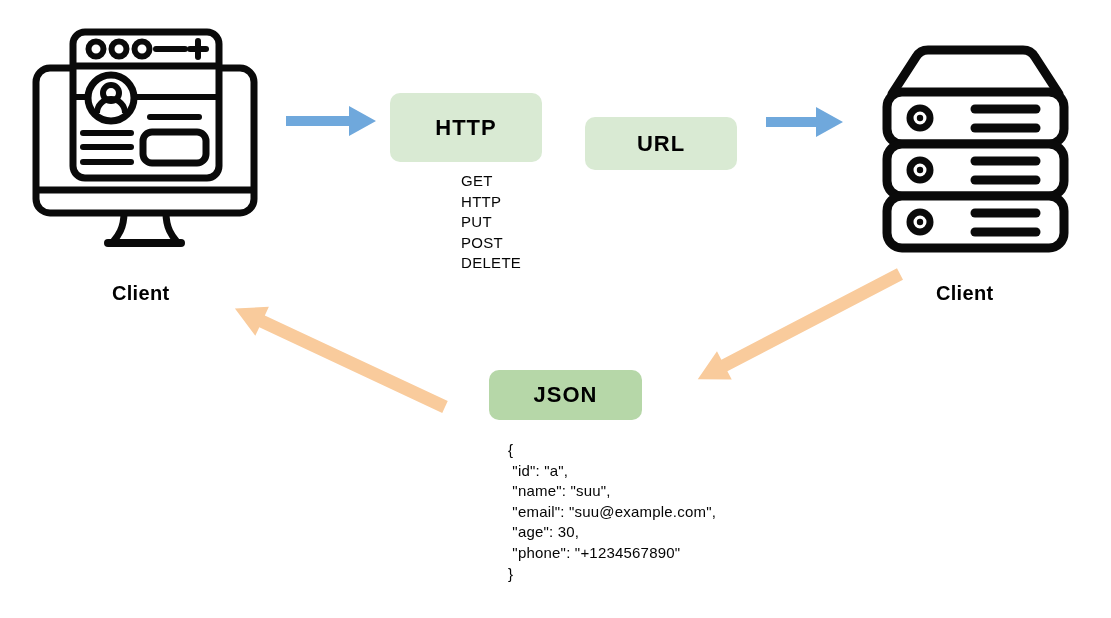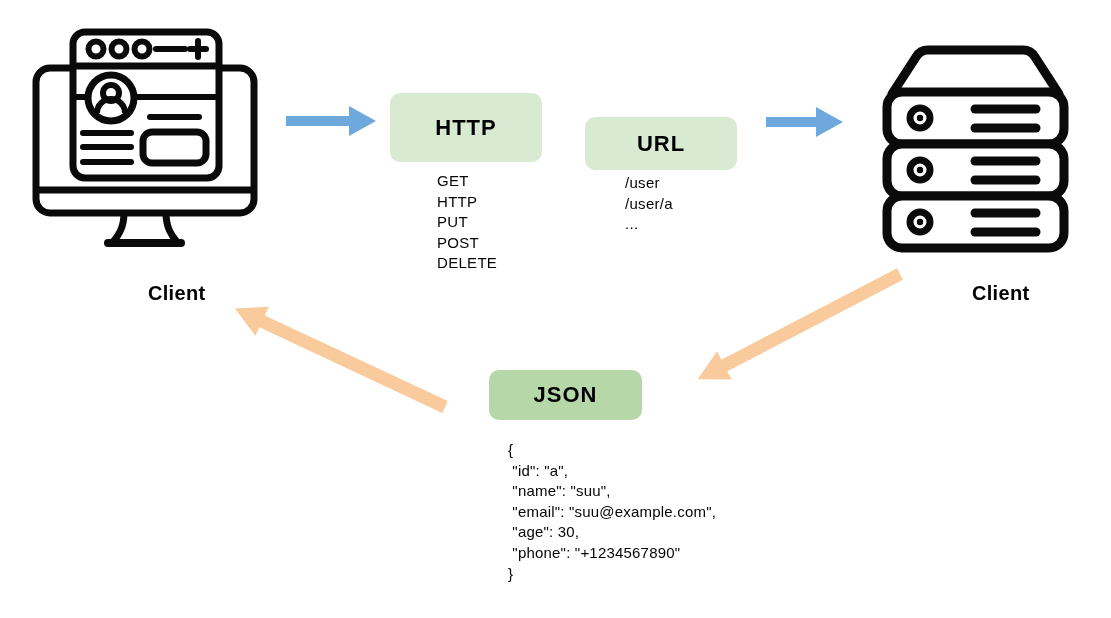--- a/index.html
+++ b/index.html
@@ -2,21 +2,21 @@
 <html><head>
 <meta charset="utf-8">
 <style>
   html,body{margin:0;padding:0;background:#ffffff;}
   .canvas{
     position:relative;width:1111px;height:618px;background:#ffffff;
     font-family:"Liberation Sans", sans-serif;color:#000;overflow:hidden;
   }
   .abs{position:absolute;}
   .node-label{
-    font-size:20px;font-weight:bold;color:#000;letter-spacing:0.3px;margin-left:36px;
+    font-size:20px;font-weight:bold;color:#000;letter-spacing:0.3px;
   }
   .green-box{
     position:absolute;border-radius:10px;
     display:flex;align-items:center;justify-content:center;
     font-size:22px;font-weight:bold;letter-spacing:1px;color:#000;
   }
   .box-light{background:#d9ead3;}
   .box-mid{background:#b6d7a8;}
   .mono-list{
     position:absolute;font-size:15px;line-height:20.5px;color:#050505;
@@ -96,35 +96,30 @@
   <svg class="abs" style="left:0;top:0;" width="1111" height="618" viewBox="0 0 1111 618">
     <polygon class="arrow-blue" points="0,-5 63,-5 63,-15 90,0 63,15 63,5 0,5" transform="translate(286,121)"></polygon>
     <polygon class="arrow-blue" points="0,-5 50,-5 50,-15 77,0 50,15 50,5 0,5" transform="translate(766,122)"></polygon>
     <polygon class="arrow-orange" points="0,-6.5 198,-6.5 198,-16 228,0 198,16 198,6.5 0,6.5" transform="translate(900,274) rotate(152.5)"></polygon>
     <polygon class="arrow-orange" points="0,-6.5 202,-6.5 202,-16 232,0 202,16 202,6.5 0,6.5" transform="translate(445,407) rotate(-154.9)"></polygon>
   </svg>
 
   <div class="green-box box-light" style="left:390px;top:93px;width:152px;height:69px;">
     <span>HTTP</span>
   </div>
-  <div class="mono-list" style="left:437px;top:171px;">
+  <div class="mono-list" style="left:461px;top:171px;">
     <div>GET</div>
     <div>HTTP</div>
     <div>PUT</div>
     <div>POST</div>
     <div>DELETE</div>
   </div>
 
   <div class="green-box box-light" style="left:585px;top:93px;width:152px;height:53px;margin-top:24px;">
     <span>URL</span>
-  </div>
-  <div class="mono-list" style="left:625px;top:173px;">
-    <div>/user</div>
-    <div>/user/a</div>
-    <div>...</div>
   </div>
 
   <div class="green-box box-mid" style="left:489px;top:370px;width:153px;height:50px;justify-content:center;">
     <span>JSON</span>
   </div>
   <div class="code-block" style="left:508px;top:440px;">
     <div>{</div>
     <div> "id": "a",</div>
     <div> "name": "suu",</div>
     <div> "email": "suu@example.com",</div>

